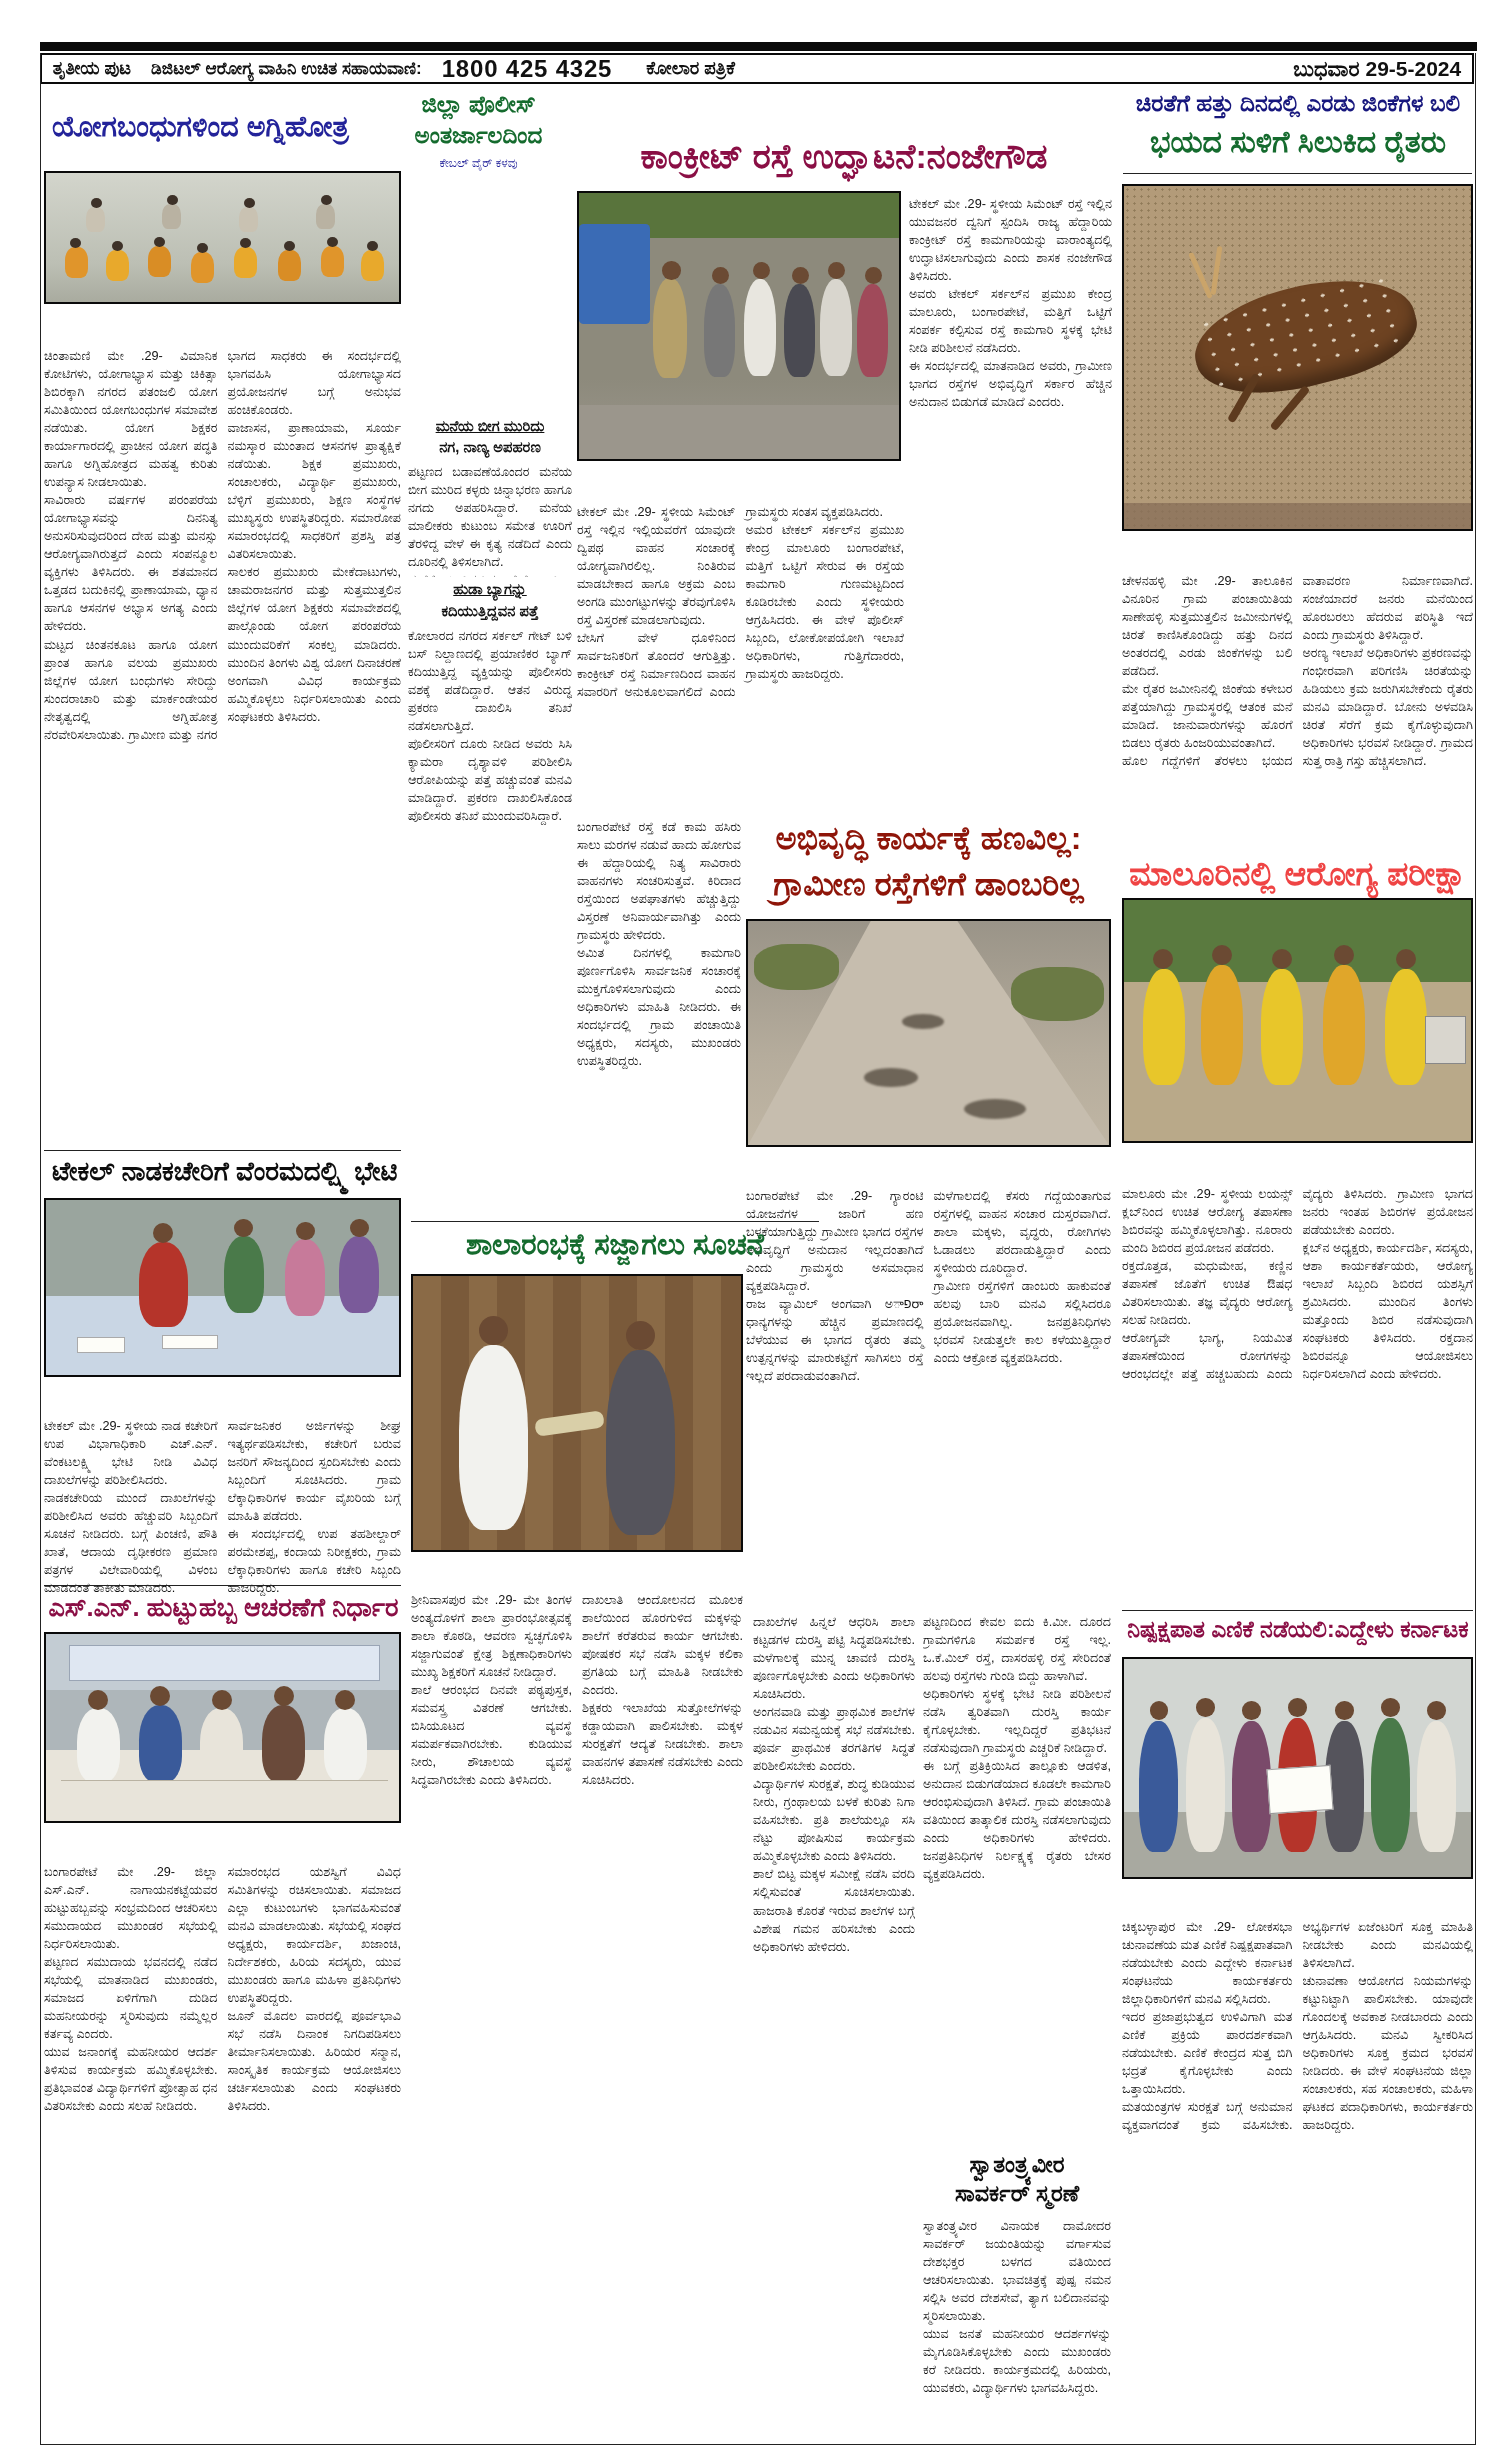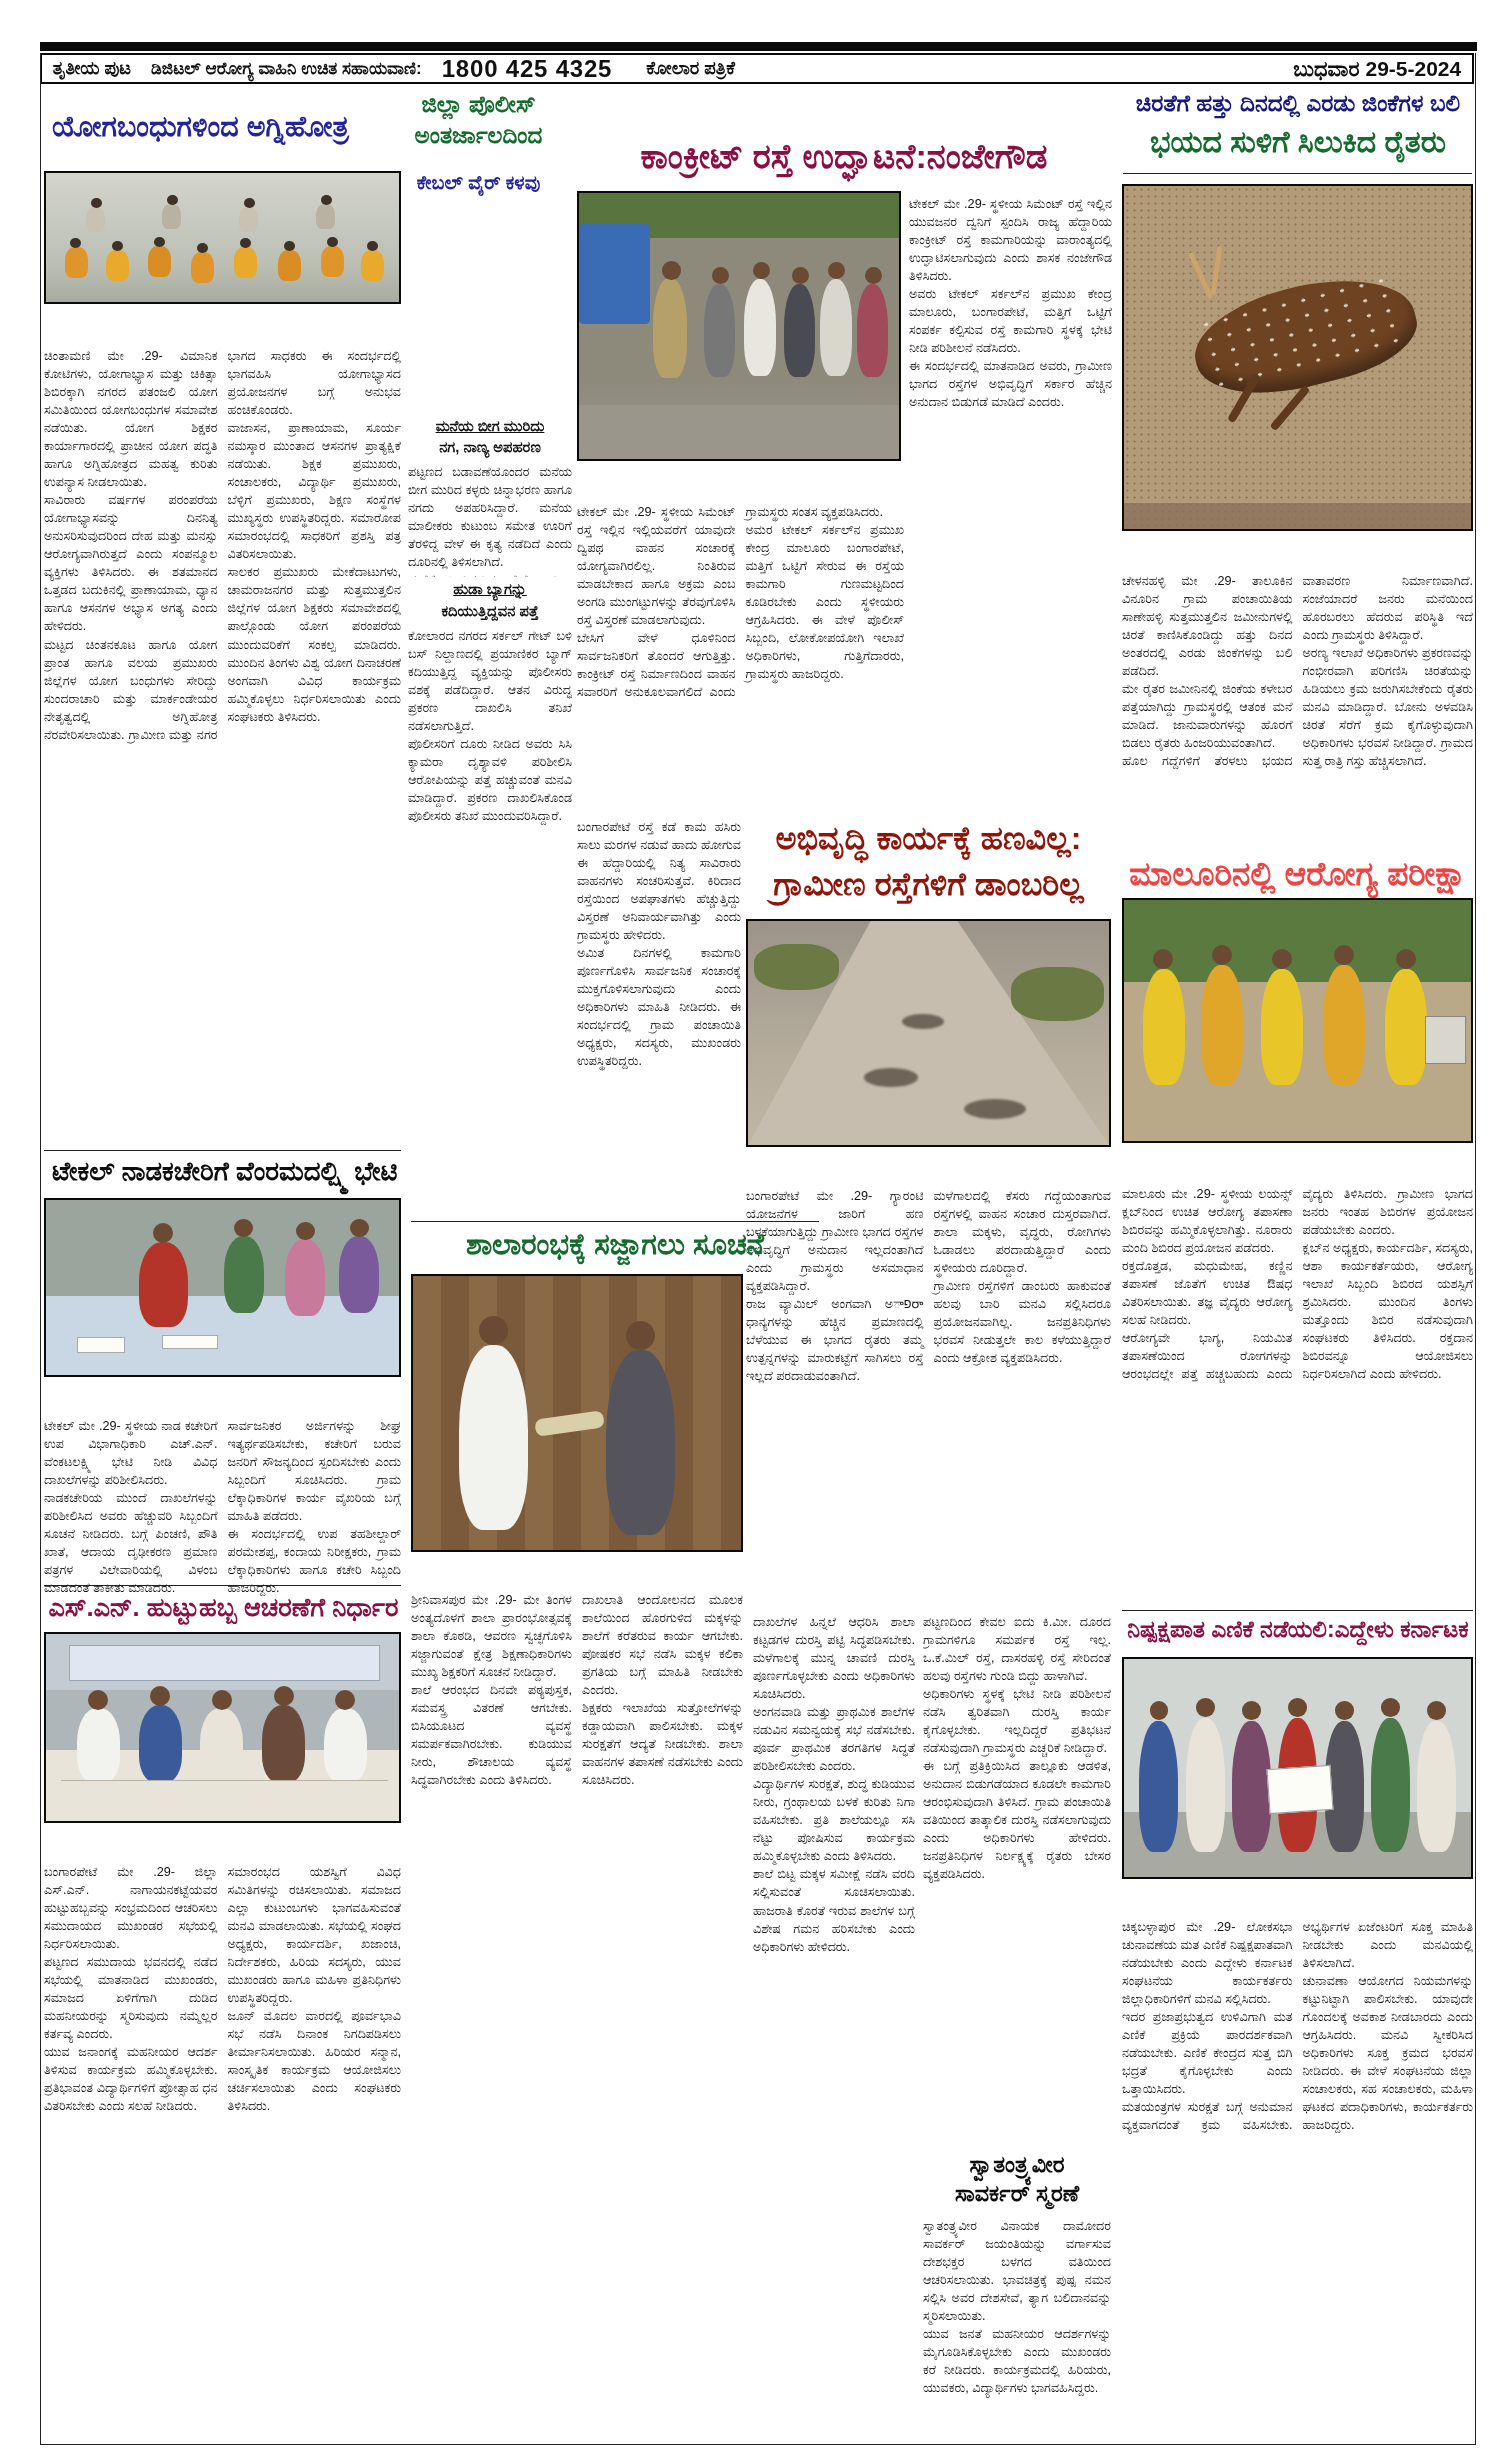--- a/index.html
+++ b/index.html
@@ -15,21 +15,21 @@
   #m-help{font-size:17px;}
   #m-num{font-size:24px;letter-spacing:0.8px;}
   #m-paper{font-size:18px;margin-left:14px;}
   #m-date{font-size:21px;margin-left:auto;}
   
   #frame{left:40px;top:53px;width:1434px;height:2391px;border-left:1.5px solid #222;border-right:1.5px solid #222;border-bottom:1.5px solid #222;pointer-events:none;}
   
   .hl{font-weight:bold;text-align:center;line-height:1.18;}
   .hl-yoga{color:#23239a;font-size:28.6px;text-align:left;}
   .hl-police-g{color:#156b2e;font-size:23px;}
-  .hl-police-b{color:#23239a;font-size:19px;font-weight:bold;margin-top:16px;}
+  .hl-police-b{color:#23239a;font-size:12px;font-weight:normal;}
   .hl-road{color:#8a0f45;font-size:34px;}
   .hl-leopard1{color:#17177d;font-size:23px;}
   .hl-leopard2{color:#156b2e;font-size:30px;}
   .hl-funds{color:#8e1509;font-size:32px;}
   .hl-taluk{color:#0d0d0d;font-size:26px;text-align:left;}
   .hl-school{color:#156b2e;font-size:29px;}
   .hl-bday{color:#8a0f45;font-size:25.5px;}
   .hl-health{color:#ef4444;font-size:33px;}
   .hl-count{color:#8a0f45;font-size:23px;}
   .hl-savarkar{color:#0d0d0d;font-size:22.4px;}

